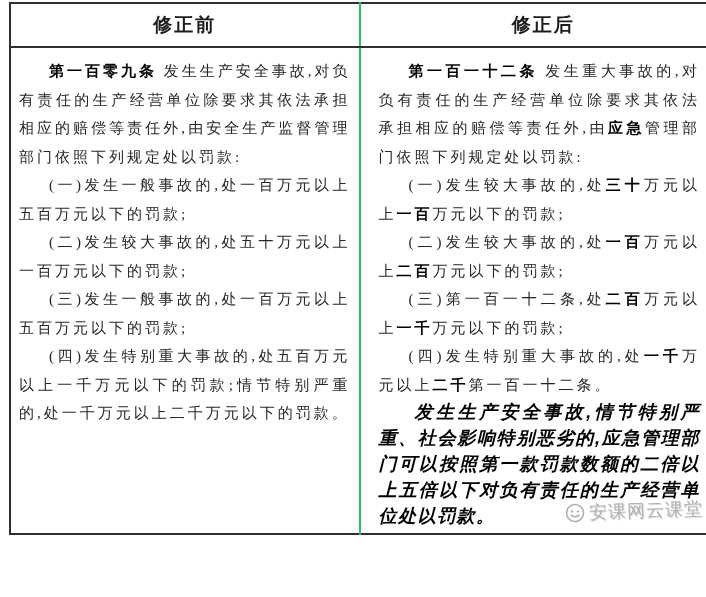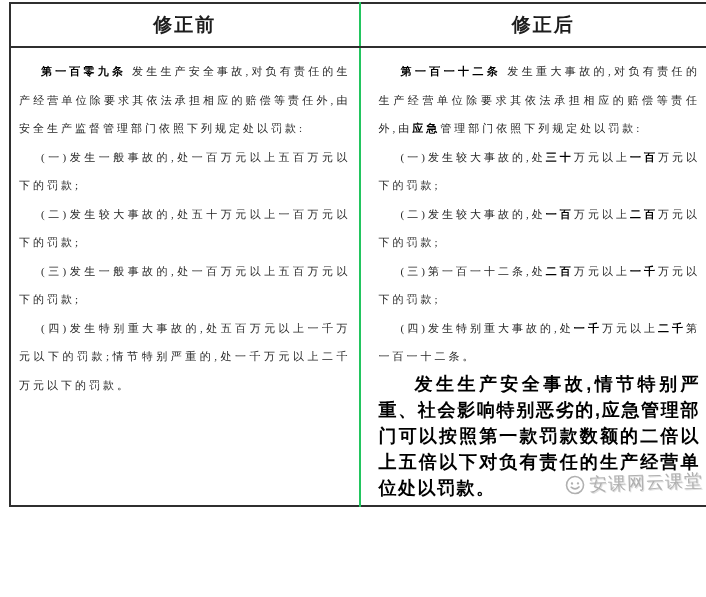--- a/index.html
+++ b/index.html
@@ -36,37 +36,38 @@
   table.cmp th + th, table.cmp td + td { border-left: 2px solid #22c55e; padding-left: 18px; }
   table.cmp td {
     vertical-align: top;
     padding: 9px 8px 4px 8px;
     overflow: hidden;
     position: relative;
   }
   td p {
     margin: 0;
     text-indent: 2em;
-    font-size: 11px;
+    font-size: 15px;
     line-height: 28.5px;
     letter-spacing: 3px;
     text-align: justify;
     color: #262626;
   }
   td p span.rg { font-family: "Liberation Serif", serif; }
   td p span.hl,
   td p.em-para span {
     font-family: "Liberation Sans", sans-serif;
     font-weight: 700;
     color: #000000;
   }
   td p.em-para {
     line-height: 26px;
     letter-spacing: 1.5px;
     font-size: 18px;
+    font-style: italic;
   }
   .watermark {
     position: absolute;
     right: 5px; bottom: 10px;
     display: flex; align-items: center; gap: 3px;
     transform: rotate(-2deg);
     color: #b0b0b0;
     font-family: "Liberation Sans", sans-serif;
     font-size: 18px;
     letter-spacing: 1px;

